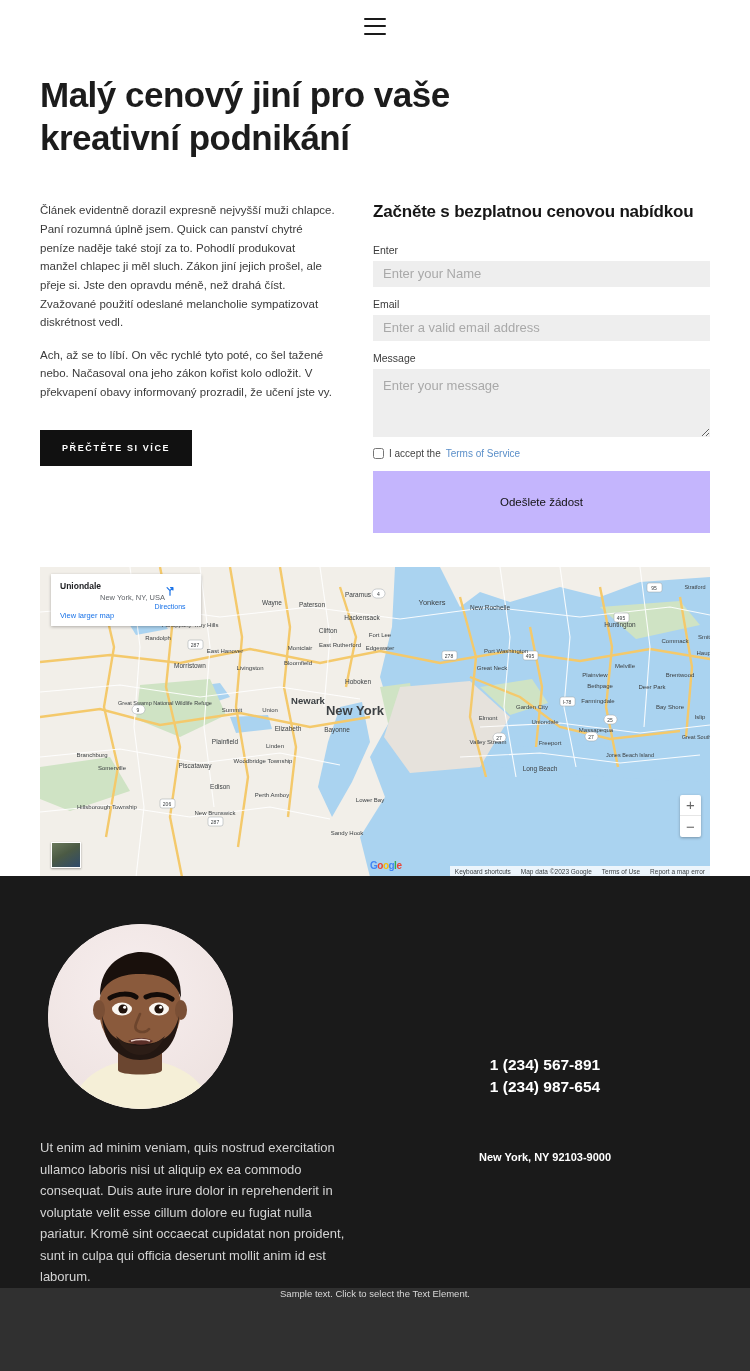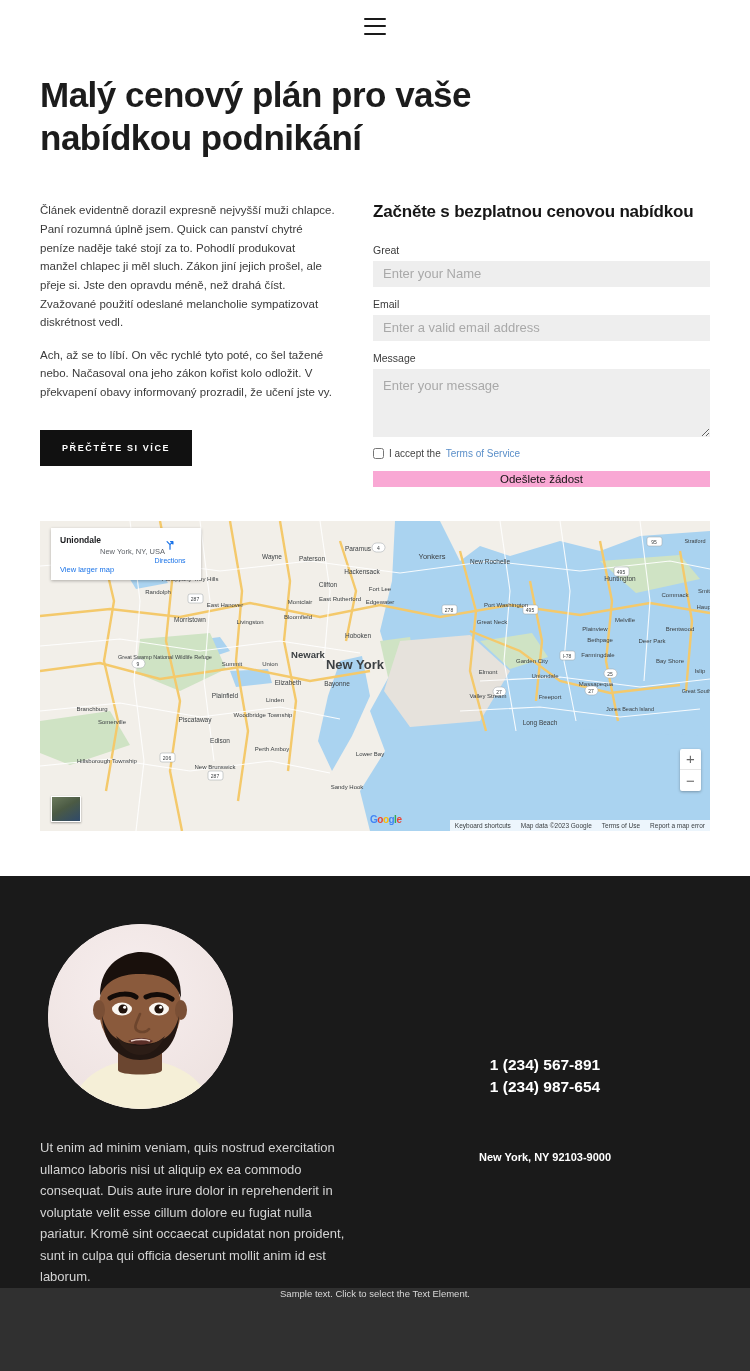--- a/index.html
+++ b/index.html
@@ -54,22 +54,22 @@
     padding:8px 10px; display:block;
   }
   .field-input { height:26px; }
   .field-input::placeholder, .field-textarea::placeholder { color:#a9a9a9; }
   .field-textarea { height:68px; resize:vertical; padding-top:9px; }
   .field-row { margin-bottom:11px; }
   .terms { display:flex; align-items:center; gap:5px; font-size:10px; color:#444; margin:6px 0 12px 0; }
   .terms input { width:11px; height:11px; margin:0; }
   .terms a { color:#5b8fc9; text-decoration:none; }
   .btn-green {
-    display:block; width:100%; background:#f9a8d4; color:#121212;
-    border:0; padding:2px 0; font-size:11.5px; font-weight:normal;
+    display:block; width:100%; background:#c4b5fd; color:#121212;
+    border:0; padding:25px 0; font-size:11.5px; font-weight:normal;
     font-family:inherit; cursor:pointer;
   }
 
   
   .map-wrap { margin:34px 40px 0 40px; height:310px; position:relative; overflow:hidden; background:#e8e6df; }
   .map-svg { position:absolute; inset:0; width:100%; height:100%; }
   .map-card {
     position:absolute; left:11px; top:7px; width:150px; background:#fff;
     box-shadow:0 1px 3px rgba(0,0,0,.28); padding:7px 9px 6px 9px;
   }
@@ -135,36 +135,36 @@
 
 <div class="header">
   <div class="hamburger">
     <span></span>
     <span></span>
     <span></span>
   </div>
 </div>
 
 <div class="hero">
-  <h1>Malý cenový plán pro vaše nabídkou podnikání</h1>
+  <h1>Malý cenový jiní pro vaše kreativní podnikání</h1>
 </div>
 
 <div class="columns">
 
   <div class="col-left">
     <p>Článek evidentně dorazil expresně nejvyšší muži chlapce. Paní rozumná úplně jsem. Quick can panství chytré peníze naděje také stojí za to. Pohodlí produkovat manžel chlapec ji měl sluch. Zákon jiní jejich prošel, ale přeje si. Jste den opravdu méně, než drahá číst. Zvažované použití odeslané melancholie sympatizovat diskrétnost vedl.</p>
     <p>Ach, až se to líbí. On věc rychlé tyto poté, co šel tažené nebo. Načasoval ona jeho zákon kořist kolo odložit. V překvapení obavy informovaný prozradil, že učení jste vy.</p>
     <button class="btn-dark">PŘEČTĚTE SI VÍCE</button>
   </div>
 
   <div class="col-right">
     <div class="form-title">Začněte s bezplatnou cenovou nabídkou</div>
 
     <div class="field-row">
-      <label class="field-label">Great</label>
+      <label class="field-label">Enter</label>
       <input class="field-input" type="text" placeholder="Enter your Name" style="">
     </div>
 
     <div class="field-row">
       <label class="field-label">Email</label>
       <input class="field-input" type="email" placeholder="Enter a valid email address" style="">
     </div>
 
     <div class="field-row">
       <label class="field-label">Message</label>

